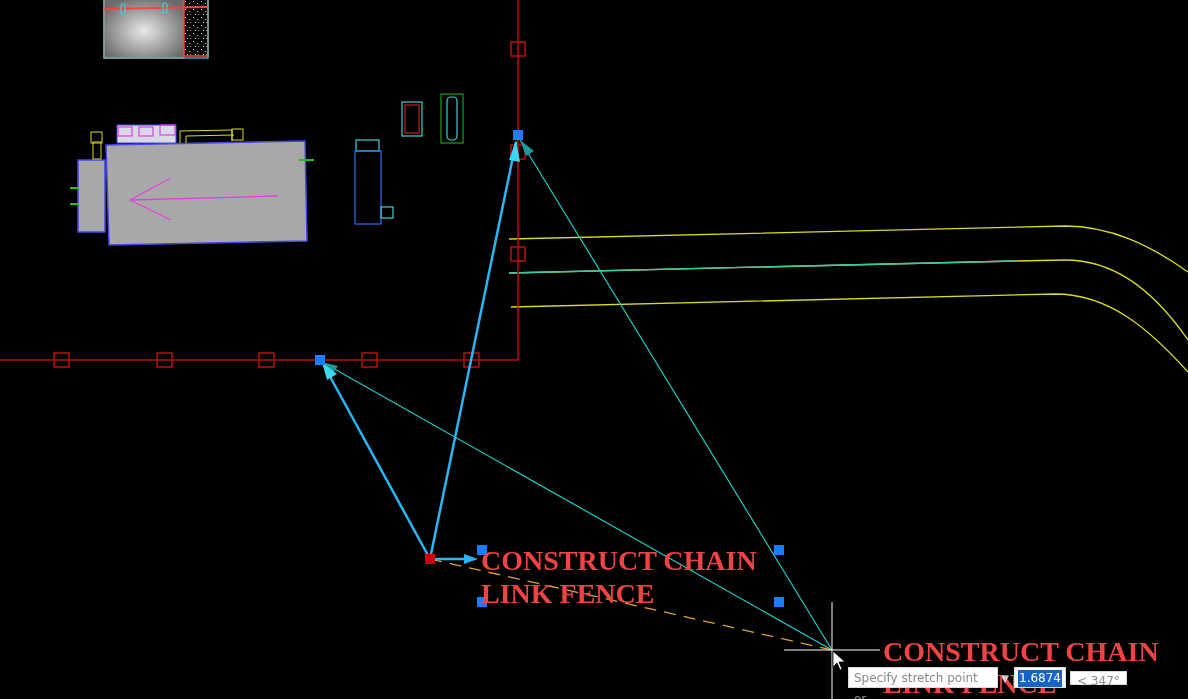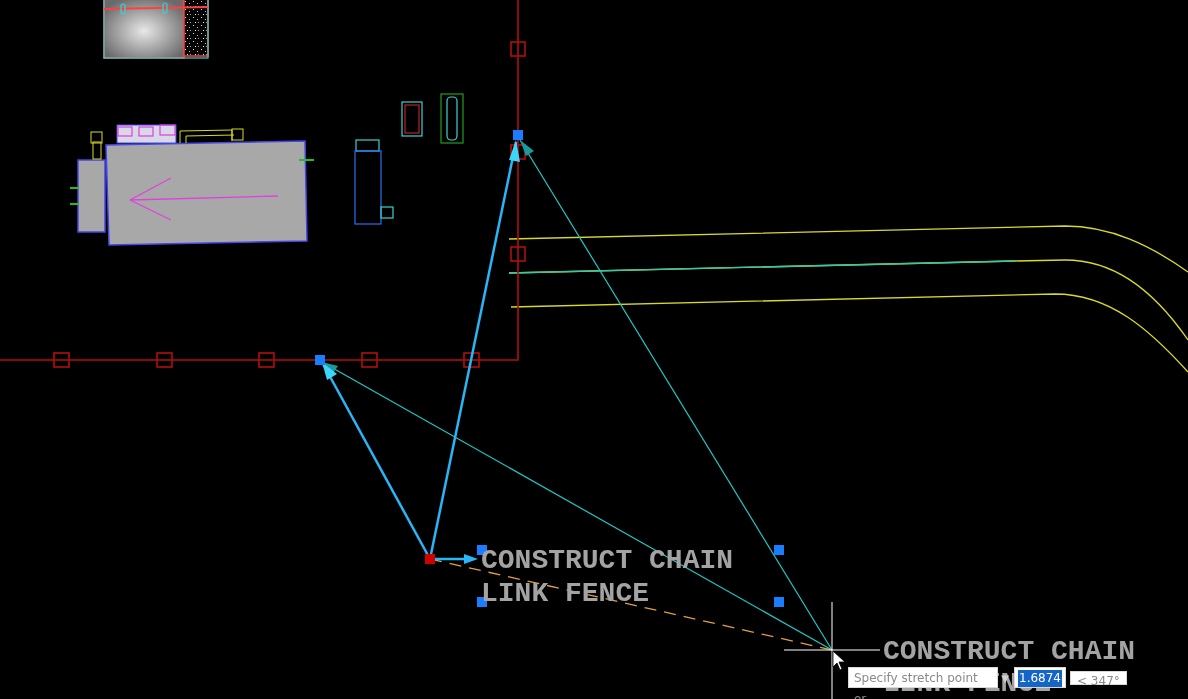--- a/index.html
+++ b/index.html
@@ -1,18 +1,18 @@
 <!DOCTYPE html>
 <html><head>
 <meta charset="utf-8">
 <style>
   html, body { margin:0; padding:0; background:#000; }
   body { width:1188px; height:699px; position:relative; overflow:hidden; font-family:"Liberation Sans", sans-serif; }
   #canvas { position:absolute; left:0; top:0; width:1188px; height:699px; }
-  .mtext { position:absolute; color:#a3a3a3; font-family:Liberation Mono, monospace; font-weight:bold; white-space:nowrap; letter-spacing:0px; }
+  .mtext { position:absolute; color:#ef4444; font-family:Liberation Serif, serif; font-weight:bold; white-space:nowrap; letter-spacing:0px; }
   .mtext.main { left:481px; top:544px; font-size:28px; line-height:33px; }
   .mtext.ghost { left:883px; top:636px; font-size:28px; line-height:32px; }
   .grip { position:absolute; width:10px; height:10px; background:#1a7cff; }
   .grip.hot { background:#d10000; }
   .dyn { position:absolute; left:848px; top:667px; height:21px; display:flex; align-items:center; gap:4px; font-family:"DejaVu Sans", sans-serif; font-size:12px; }
   .dyn .prompt { background:#fff; color:#8a8a8a; height:21px; line-height:21px; padding:0 6px 0 5px; width:150px; box-sizing:border-box; border:1px solid #d9d9d9; position:relative; }
   .dyn .prompt .arrowdn { position:absolute; right:-12px; top:0; color:#cfcfcf; font-size:10px; }
   .dyn .len { background:#fff; height:21px; padding:2px 3px; box-sizing:border-box; margin-left:12px; border:1px solid #d9d9d9; }
   .dyn .len span { background:#1565c8; color:#fff; padding:0 1px; line-height:17px; display:inline-block; }
   .dyn .ang { background:#fff; color:#8a8a8a; height:14px; line-height:19px; padding:0 6px; box-sizing:border-box; border:1px solid #d9d9d9; }

